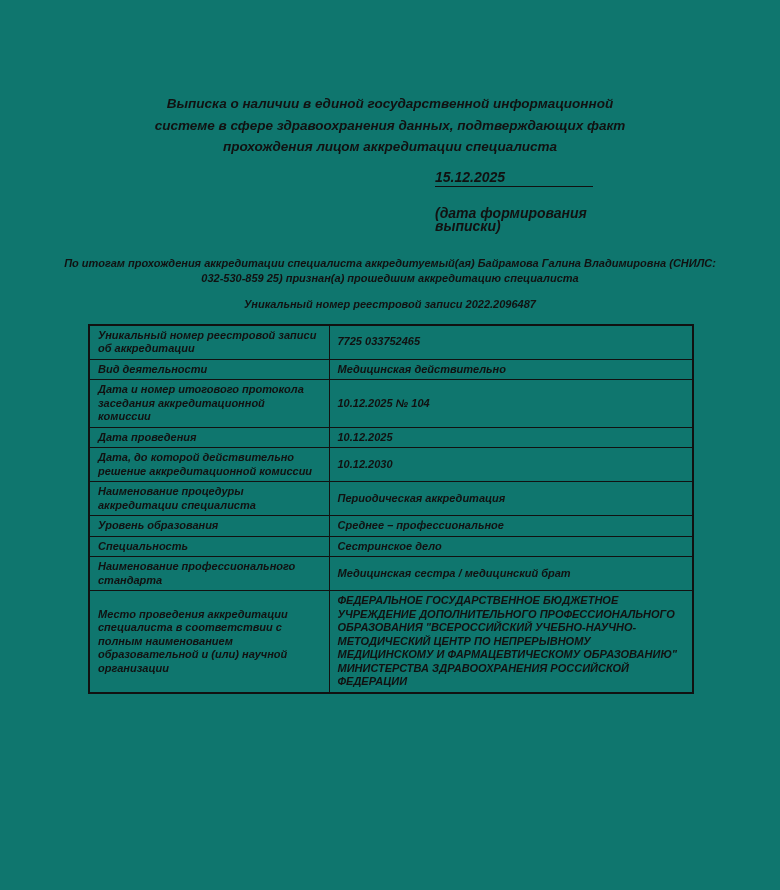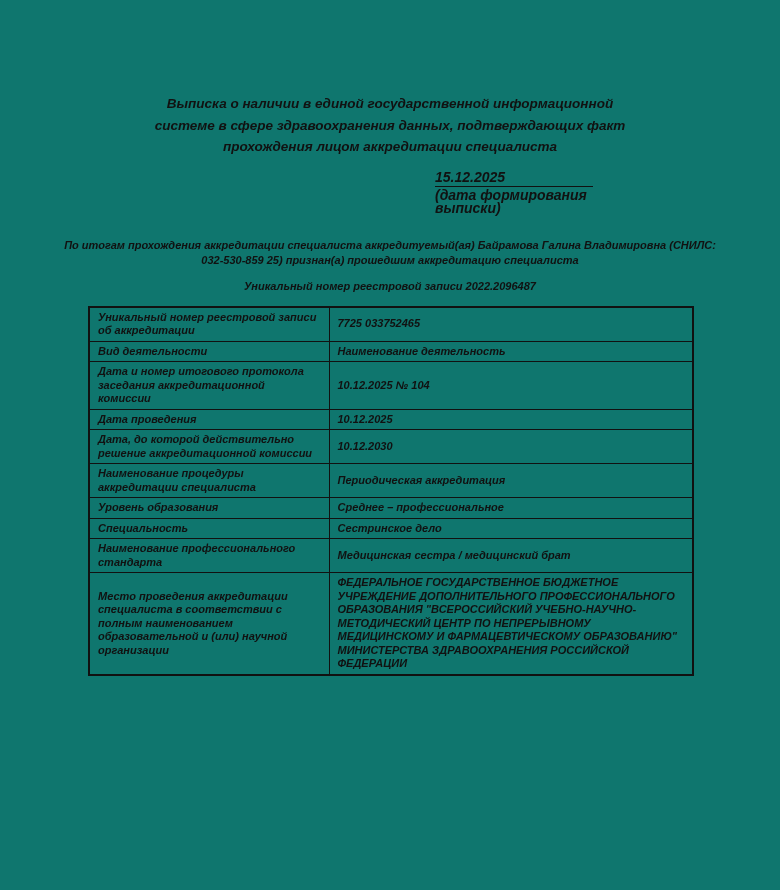--- a/index.html
+++ b/index.html
@@ -25,21 +25,21 @@
     width: 158px;
     margin: 13px 187px 0 auto;
     font-size: 14px;
     line-height: 13px;
   }
   .date-value {
     padding-bottom: 2px;
     border-bottom: 1.5px solid #111111;
   }
   .date-caption {
-    padding-top: 2px;
+    padding-top: 20px;
   }
   .intro {
     margin-top: 23px;
     text-align: center;
     font-size: 11px;
     line-height: 15.5px;
   }
   .section-heading {
     margin-top: 21px;
     text-align: center;
@@ -94,21 +94,21 @@
   <div class="registry-heading">Уникальный номер реестровой записи 2022.2096487</div>
 
   <table class="acc-table">
     <tbody>
       <tr>
         <td class="cell-label">Уникальный номер реестровой записи об аккредитации</td>
         <td class="cell-value">7725 033752465</td>
       </tr>
       <tr>
         <td class="cell-label">Вид деятельности</td>
-        <td class="cell-value">Наименование деятельность</td>
+        <td class="cell-value">Медицинская действительно</td>
       </tr>
       <tr>
         <td class="cell-label">Дата и номер итогового протокола заседания аккредитационной комиссии</td>
         <td class="cell-value">10.12.2025 № 104</td>
       </tr>
       <tr>
         <td class="cell-label">Дата проведения</td>
         <td class="cell-value">10.12.2025</td>
       </tr>
       <tr>

